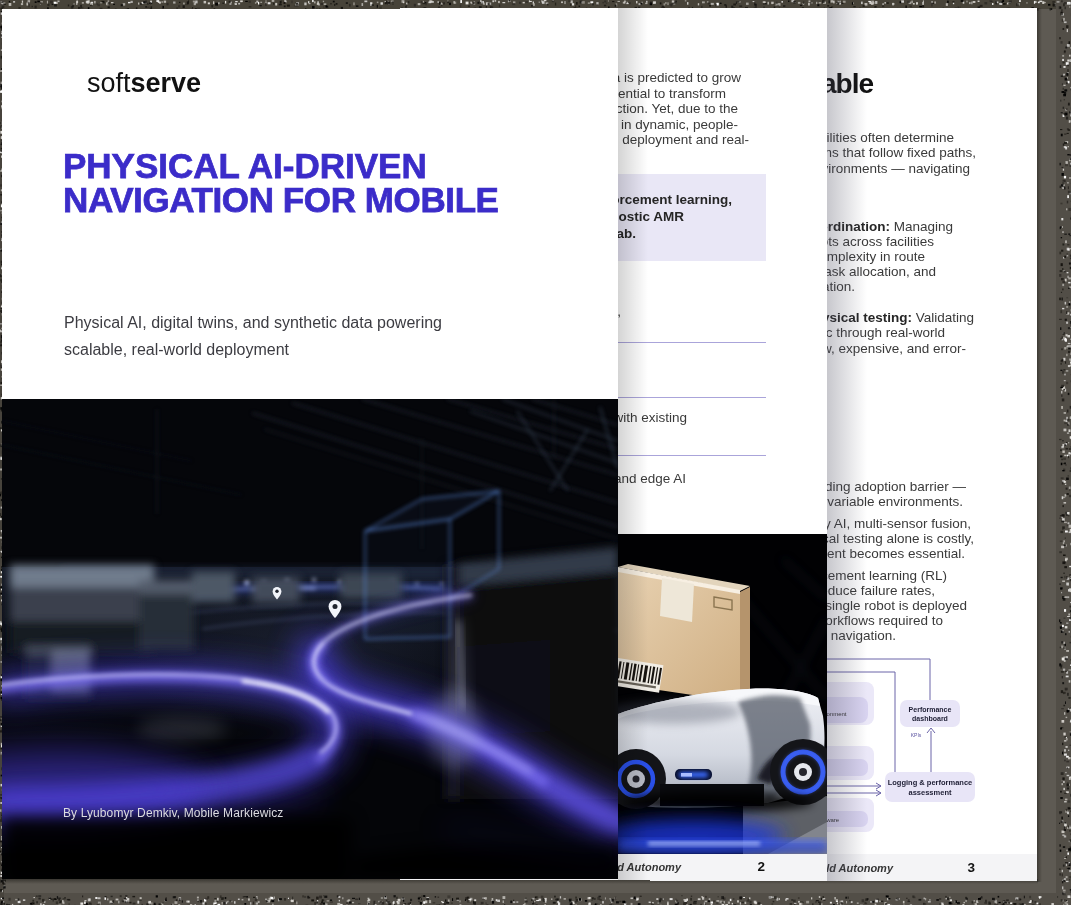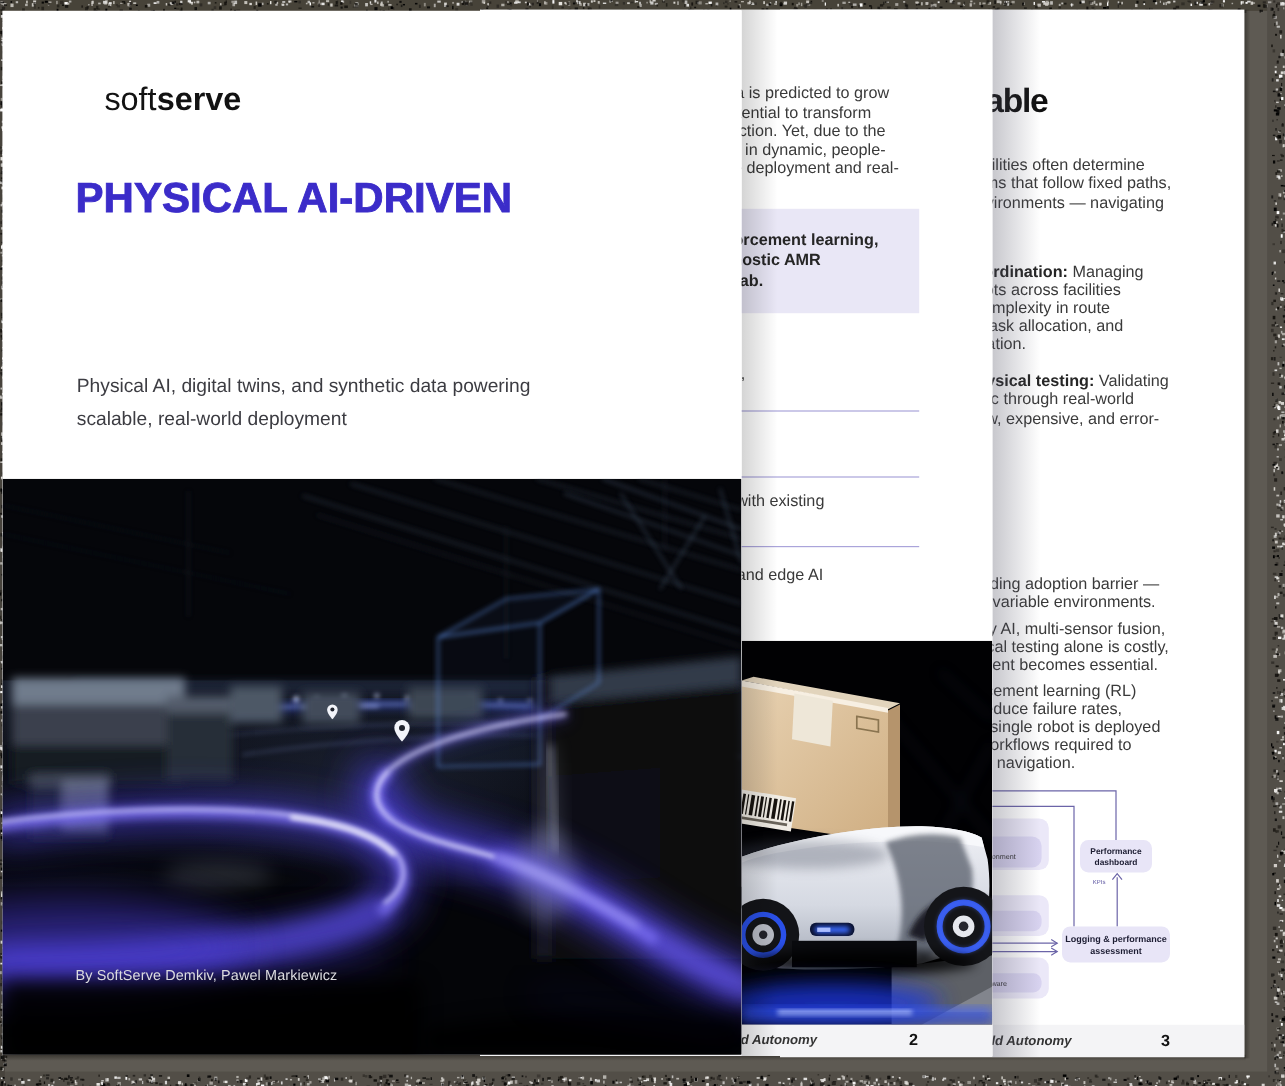--- a/index.html
+++ b/index.html
@@ -2464,20 +2464,21 @@
   <div class="foot" style="top:846px;height:26px;"></div>
   <div class="fotxt" style="top:853px;right:146px;">Physical AI-Driven Navigation for Mobile Robots: From Simulation to Real-World Autonomy</div>
   <div class="fonum" style="top:851px;right:62px;">2</div>
   <div class="shadegrad" style="left:218px;width:30px;background:linear-gradient(90deg,rgba(0,0,0,.17),rgba(0,0,0,0));"></div>
 </div>
 
 <div id="p1" class="pg">
   <div style="position:absolute;left:61px;top:59px;font-size:27px;letter-spacing:0px;color:#121212;margin-left:24px;">soft<b>serve</b></div>
   <div class="ttl" style="position:absolute;left:61px;top:140px;font-size:35px;line-height:33.8px;font-weight:bold;color:#0d0d0d;">
     <div><span style="color:#3b2cc9;">PHYSICAL AI-DRIVEN</span></div>
+    <div style="letter-spacing:-0.4px;"><span style="color:#3b2cc9;">NAVIGATION FOR MOBILE</span></div>
   </div>
   <div style="position:absolute;left:62px;top:300px;font-size:16px;line-height:27px;color:#3c3c42;">Physical AI, digital twins, and synthetic data powering<br>scalable, real-world deployment</div>
   <svg width="616" height="480" style="position:absolute;left:0;top:390px;" viewBox="0 0 616 480">
     <defs>
       <filter id="b2" x="-50%" y="-50%" width="200%" height="200%">
           <feGaussianBlur stdDeviation="2"></feGaussianBlur>
         </filter>
       <filter id="b4" x="-50%" y="-50%" width="200%" height="200%">
           <feGaussianBlur stdDeviation="4"></feGaussianBlur>
         </filter>
@@ -2610,14 +2611,14 @@
       <path d="M275,188 a4.4,4.4 0 0 1 4.4,4.4 c0,3.3 -4.4,8 -4.4,8 c0,0 -4.4,-4.7 -4.4,-8 a4.4,4.4 0 0 1 4.4,-4.4 z"></path>
       <circle cx="275" cy="192.3" r="1.7" fill="#20242e"></circle>
       <path d="M333,201 a6.4,6.4 0 0 1 6.4,6.4 c0,4.8 -6.4,11.6 -6.4,11.6 c0,0 -6.4,-6.8 -6.4,-11.6 a6.4,6.4 0 0 1 6.4,-6.4 z"></path>
       <circle cx="333" cy="207.6" r="2.5" fill="#20242e"></circle>
     </g>
 
     <rect x="0" y="418" width="350" height="70" fill="#030406" opacity="0.9" filter="url(#b8)"></rect>
     <path d="M350,458 C450,442 540,442 616,450 L616,480 L350,480 Z" fill="#030406" opacity="0.95" filter="url(#b8)"></path>
     <path d="M440,428 C500,438 560,446 616,456" stroke="#2c22a0" stroke-width="8" opacity="0.25" fill="none" filter="url(#b16)"></path>
   </svg>
-  <div style="position:absolute;left:61px;top:797px;font-size:12px;color:#dcdce0;z-index:5;letter-spacing:0.1px;">By SoftServe Demkiv, Pawel Markiewicz</div>
+  <div style="position:absolute;left:61px;top:797px;font-size:12px;color:#dcdce0;z-index:5;letter-spacing:0.1px;">By Lyubomyr Demkiv, Mobile Markiewicz</div>
 </div>
 
 </body></html>

